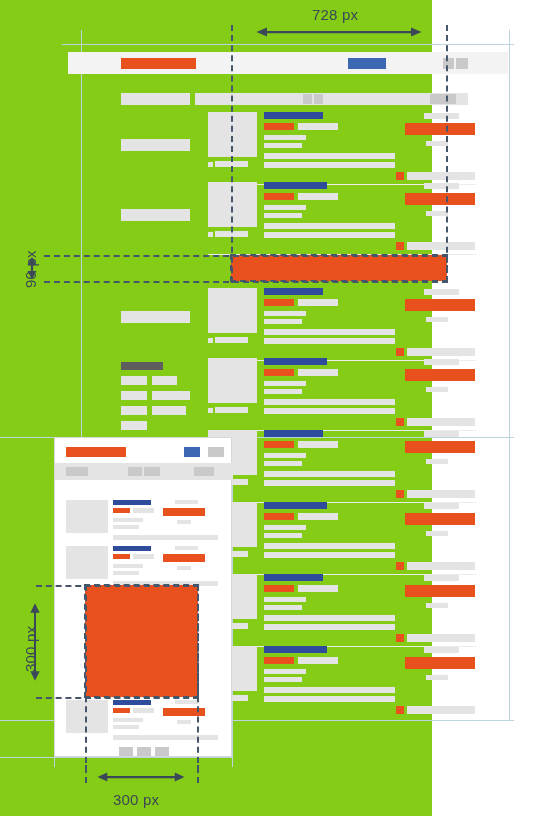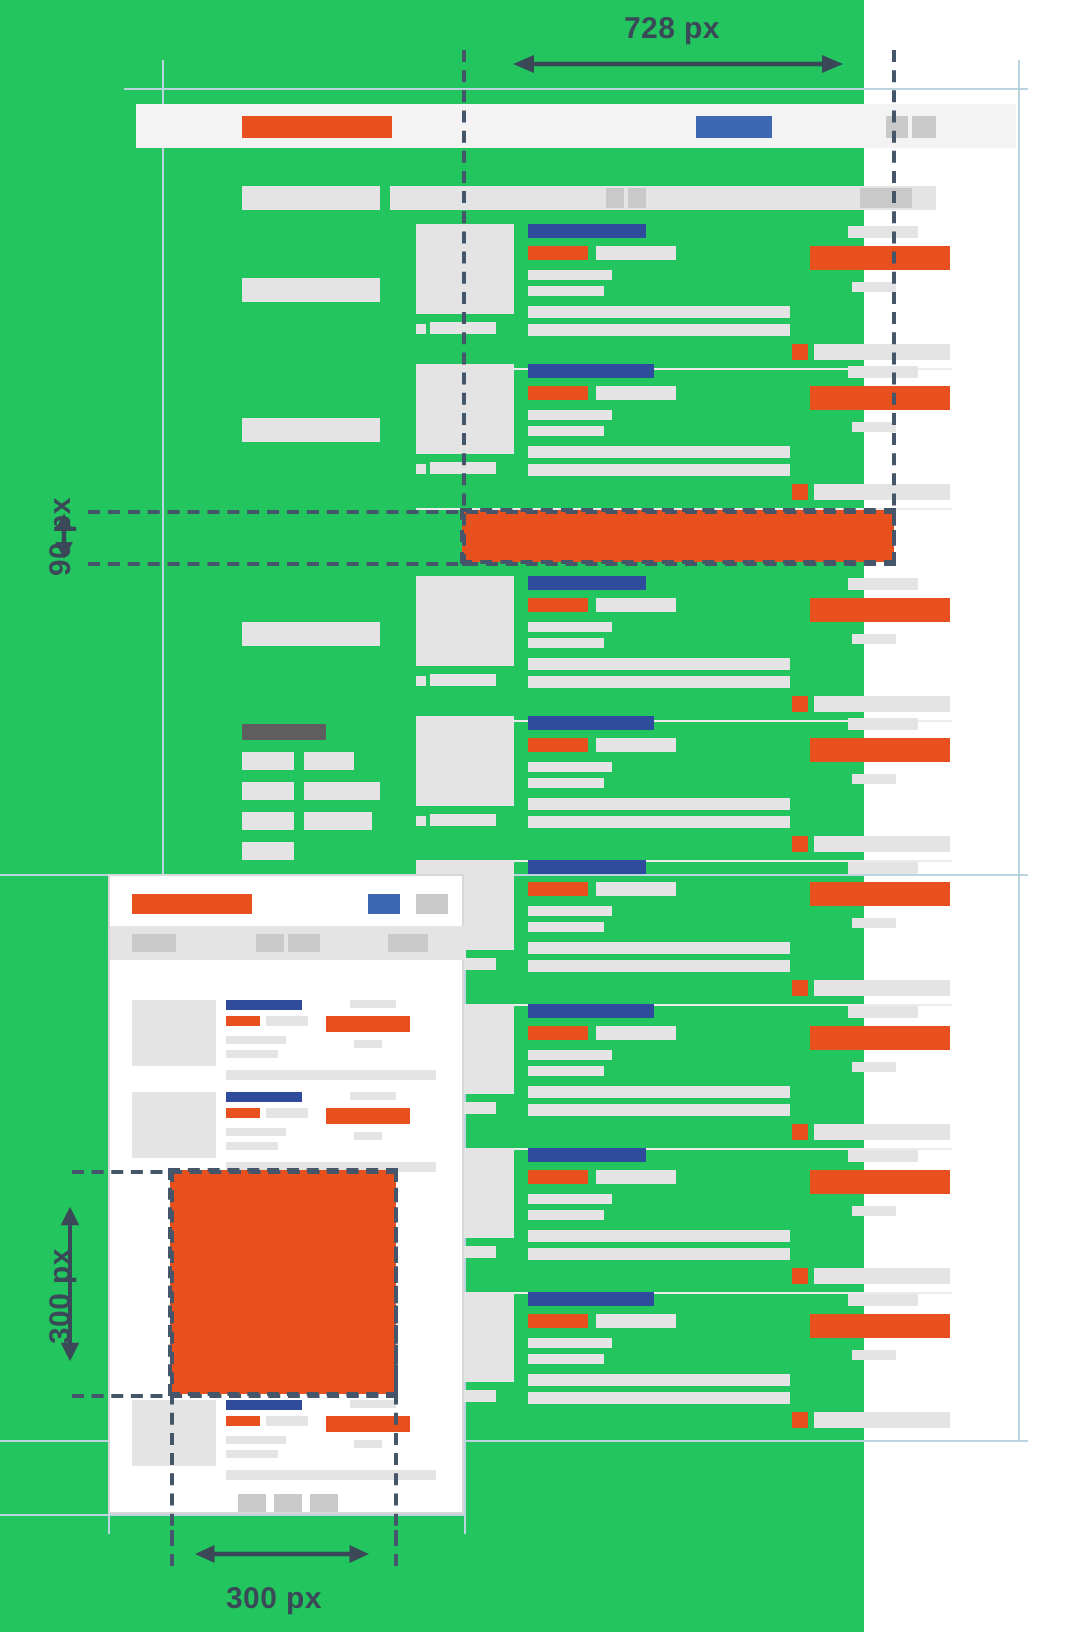--- a/index.html
+++ b/index.html
@@ -2,21 +2,21 @@
 <html><head>
 <meta charset="utf-8">
 <style>
   * { box-sizing: border-box; margin: 0; padding: 0; }
   html, body {
     width: 538px; height: 816px;
     background: #ffffff;
     font-family: "Liberation Sans", sans-serif;
     overflow: hidden;
   }
-  #stage { position: relative; width: 432px; height: 816px; background:#22c55e;font-weight:bold; }
+  #stage { position: relative; width: 432px; height: 816px; background:#84cc16; }
 
   
   .guide-h { position:absolute; height:1px; background:#bcd3e0; }
   .guide-v { position:absolute; width:1px; background:#bcd3e0; }
 
   
   .dash-v {
     position:absolute; width:0; border-left:2px dashed #45566a;
   }
   .dash-h {

